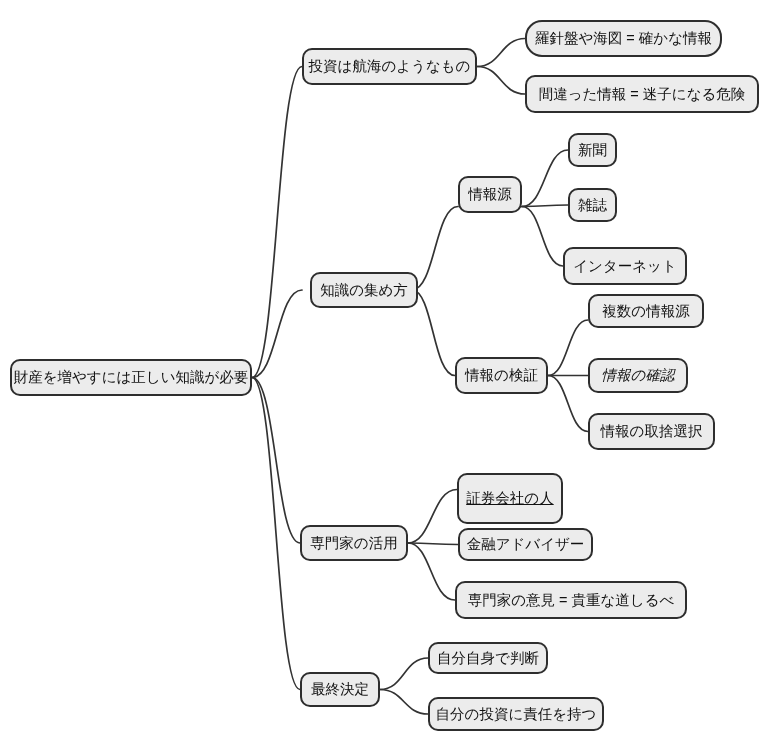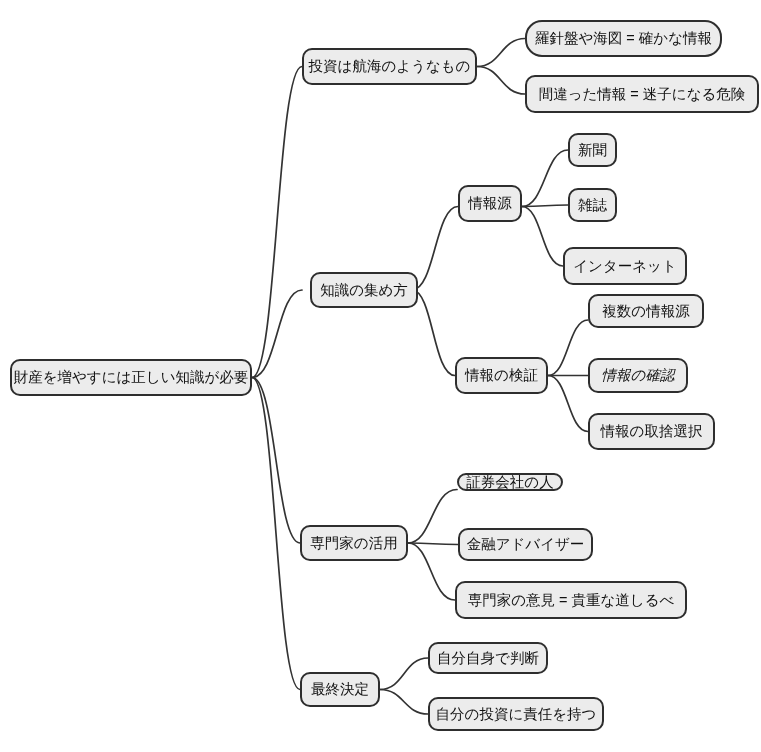--- a/index.html
+++ b/index.html
@@ -72,31 +72,31 @@
     <path d="M 380 689.5 C 404 689.5 404 714 428 714"></path>
   </svg>
 
   <div class="node" style="left:10px;  top:359px; width:242px; height:37px;">財産を増やすには正しい知識が必要</div>
 
   <div class="node" style="left:302px; top:48px;  width:175px; height:37px;text-align:center;">投資は航海のようなもの</div>
   <div class="node" style="left:525px; top:20px;  width:197px; height:37px;border-radius:17px;">羅針盤や海図 = 確かな情報</div>
   <div class="node" style="left:525px; top:75px;  width:234px; height:38px;">間違った情報 = 迷子になる危険</div>
 
   <div class="node" style="left:302px; top:272px; width:108px; height:36px;margin-left:8px;">知識の集め方</div>
-  <div class="node" style="left:458px; top:185px; width:64px;  height:37px;">情報源</div>
+  <div class="node" style="left:458px; top:176px; width:64px;  height:37px;">情報源</div>
   <div class="node" style="left:568px; top:133px; width:49px;  height:34px;">新聞</div>
   <div class="node" style="left:568px; top:188px; width:49px;  height:34px;">雑誌</div>
   <div class="node" style="left:563px; top:247px; width:124px; height:38px;">インターネット</div>
   <div class="node" style="left:455px; top:357px; width:93px;  height:37px;">情報の検証</div>
   <div class="node" style="left:588px; top:294px; width:116px; height:34px;">複数の情報源</div>
   <div class="node" style="left:588px; top:358px; width:100px; height:35px;font-style:italic;">情報の確認</div>
   <div class="node" style="left:588px; top:413px; width:127px; height:37px;">情報の取捨選択</div>
 
   <div class="node" style="left:300px; top:525px; width:108px; height:36px;">専門家の活用</div>
-  <div class="node" style="left:457px; top:473px; width:106px; height:18px;">証券会社の人</div>
+  <div class="node" style="left:457px; top:473px; width:106px; height:51px;text-decoration:underline;">証券会社の人</div>
   <div class="node" style="left:458px; top:528px; width:135px; height:33px;">金融アドバイザー</div>
   <div class="node" style="left:455px; top:581px; width:232px; height:38px;">専門家の意見 = 貴重な道しるべ</div>
 
   <div class="node" style="left:300px; top:672px; width:80px;  height:35px;">最終決定</div>
   <div class="node" style="left:428px; top:642px; width:120px; height:32px;">自分自身で判断</div>
   <div class="node" style="left:428px; top:697px; width:176px; height:34px;">自分の投資に責任を持つ</div>
 
 </div>
 
 </body></html>

